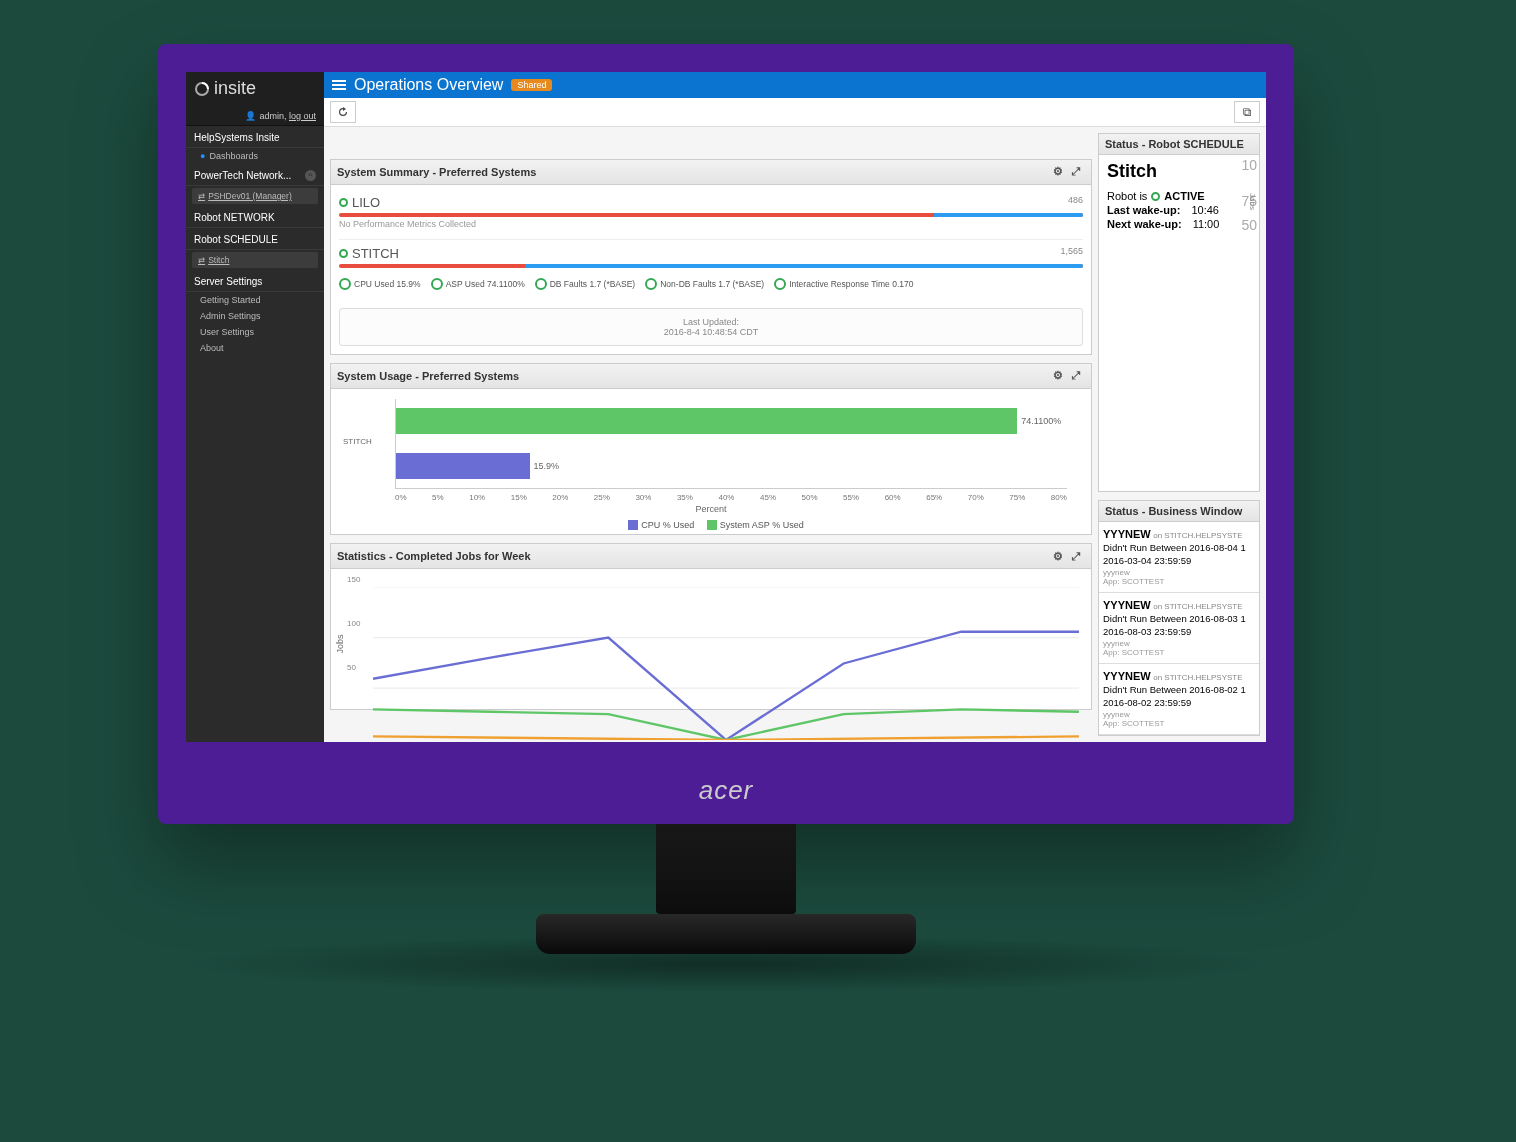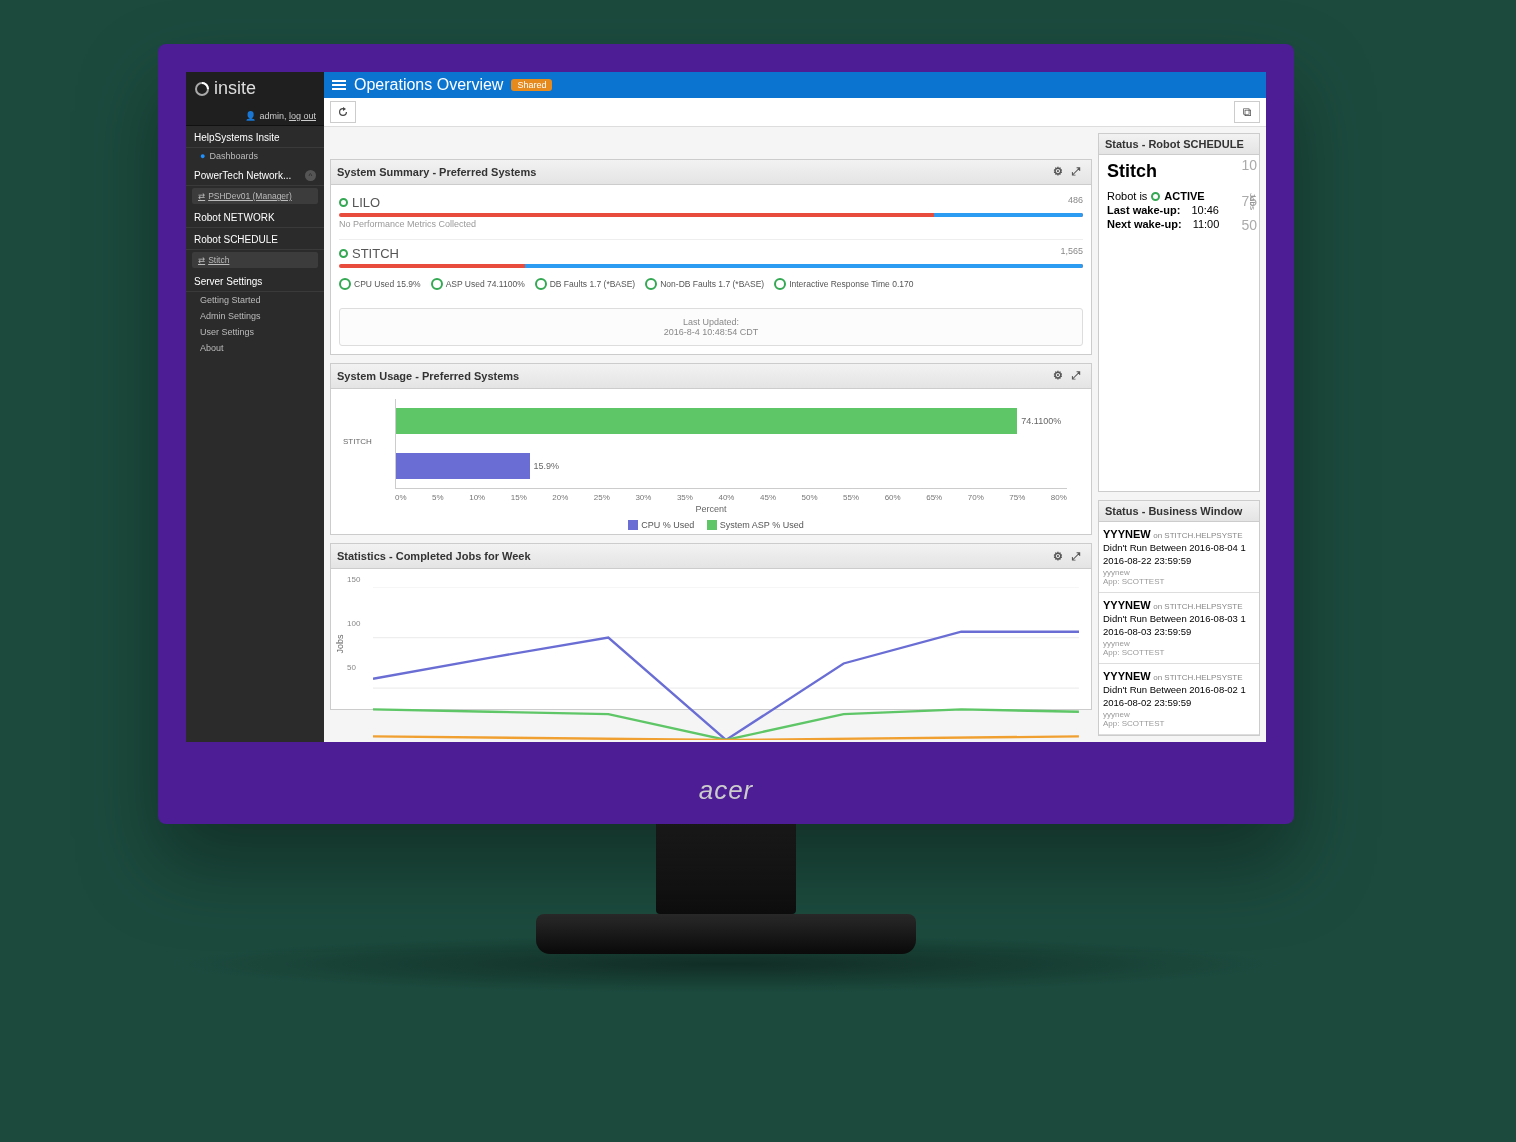--- a/index.html
+++ b/index.html
@@ -573,21 +573,21 @@
               </section>
 
               <section class="panel">
                 <div class="panel-hdr">
                   <span>Status - Business Window</span>
                 </div>
                 <div>
                   <div class="bw-item">
                     <span class="name">YYYNEW</span> <span class="host">on STITCH.HELPSYSTE</span>
                     <div class="msg">Didn't Run Between 2016-08-04 1</div>
-                    <div class="msg">2016-08-22 23:59:59</div>
+                    <div class="msg">2016-03-04 23:59:59</div>
                     <div class="sub">yyynew</div>
                     <div class="sub">App: SCOTTEST</div>
                   </div>
                   <div class="bw-item">
                     <span class="name">YYYNEW</span> <span class="host">on STITCH.HELPSYSTE</span>
                     <div class="msg">Didn't Run Between 2016-08-03 1</div>
                     <div class="msg">2016-08-03 23:59:59</div>
                     <div class="sub">yyynew</div>
                     <div class="sub">App: SCOTTEST</div>
                   </div>

